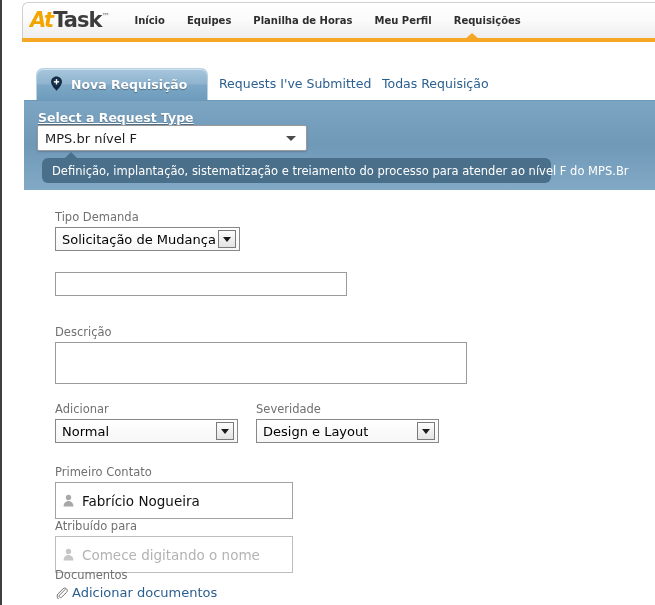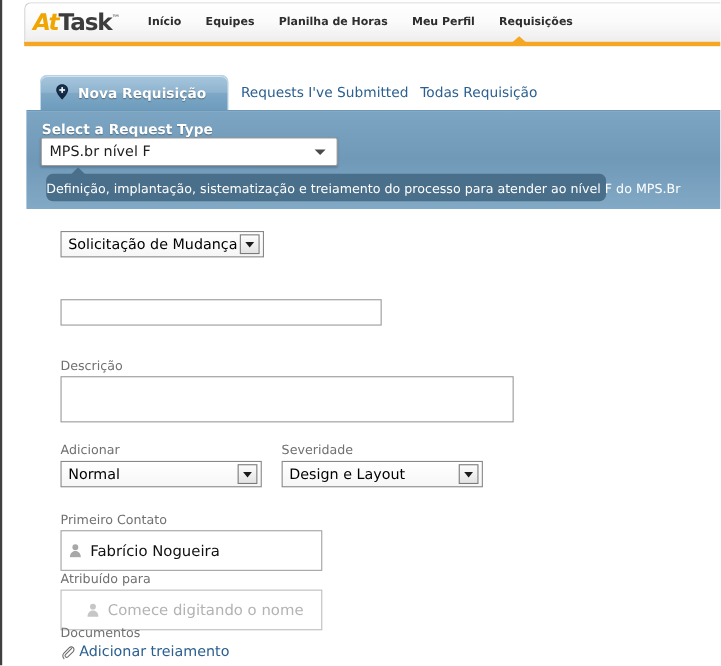--- a/index.html
+++ b/index.html
@@ -122,20 +122,21 @@
     background: linear-gradient(to bottom, #7ba5c3 0%, #7099b8 50%, #82aac6 100%);
     border-top: 1px solid #6d97b7;
   }
   .panel-label {
     position: absolute;
     left: 14px; top: 9px;
     color: #ffffff;
     font-size: 12.5px;
     font-weight: bold;
     text-shadow: 0 1px 1px rgba(0,0,0,0.3);
+    text-decoration: underline;
   }
   .bigselect {
     position: absolute;
     left: 13px; top: 24px;
     width: 270px; height: 26px;
     background: #ffffff;
     border: 1px solid #9b9b9b;
     border-radius: 2px;
     box-shadow: 0 1px 2px rgba(0,0,0,0.18);
     display: flex;
@@ -158,21 +159,21 @@
     border-top: 5px solid #4a4a4a;
   }
   .tooltip {
     position: absolute;
     left: 18px; top: 57px;
     width: 509px; height: 25px;
     background: #4a6f8a;
     border-radius: 6px;
     display: flex;
     align-items: center;
-    padding: 0 0;
+    padding: 0 10px;
   }
   .tooltip::before {
     content: "";
     position: absolute;
     left: 22px; top: -6px;
     width: 0; height: 0;
     border-left: 7px solid transparent;
     border-right: 7px solid transparent;
     border-bottom: 7px solid #4a6f8a;
   }
@@ -247,21 +248,21 @@
   }
   .person-input {
     height: 37px;
     background: #ffffff;
     border: 1px solid #a2a2a2;
     display: flex;
     align-items: center;
     padding-left: 6px;
     cursor: text;
   }
-  .person-input.muted { border-color: #bdbdbd; justify-content: center; }
+  .person-input.muted { border-color: #bdbdbd; }
   .person-icon { width: 13px; height: 13px; flex: 0 0 auto; margin-right: 7px; }
   .person-text { font-size: 13.5px; color: #111; white-space: nowrap; overflow: hidden; }
   .person-text.placeholder { color: #b3b3b3; }
 
   .doclink {
     display: flex;
     align-items: center;
     cursor: pointer;
   }
   .clip-icon { width: 14px; height: 14px; flex: 0 0 auto; margin-right: 3px; }
@@ -308,20 +309,21 @@
     </div>
 
     <div class="tooltip">
       <span class="tooltip-text">Definição, implantação, sistematização e treiamento do processo para atender ao nível F do MPS.Br</span>
     </div>
   </div>
 
   <div class="form">
 
     <div class="field" style="left:53px; top:20px; width:185px;">
+      <span class="lbl">Tipo Demanda</span>
       <div class="wselect" style="width:185px;">
         <span class="wselect-text">Solicitação de Mudança</span>
         <span class="wselect-btn">
             <i></i>
           </span>
       </div>
     </div>
 
     <div class="field" style="left:53px; top:82px; width:292px;">
       <div class="textinput" style="width:292px;"></div>
@@ -373,18 +375,18 @@
         <span class="person-text placeholder">Comece digitando o nome</span>
       </div>
     </div>
 
     <div class="field" style="left:53px; top:378px; width:260px;">
       <span class="lbl">Documentos</span>
       <div class="doclink">
         <svg class="clip-icon" viewBox="0 0 16 16">
           <path d="M11.6 4.0 L5.2 10.4 C4.5 11.1 4.5 12.1 5.2 12.8 C5.9 13.4 6.9 13.4 7.6 12.8 L13.2 7.2 C14.3 6.1 14.3 4.3 13.2 3.2 C12.1 2.1 10.3 2.1 9.2 3.2 L3.6 8.8 C2.0 10.4 2.0 13.0 3.6 14.6" fill="none" stroke="#6a6a6a" stroke-width="1.1" stroke-linecap="round"></path>
         </svg>
-        <span class="doclink-text">Adicionar treiamento</span>
+        <span class="doclink-text">Adicionar documentos</span>
       </div>
     </div>
 
   </div>
 </div>
 
 </body></html>

